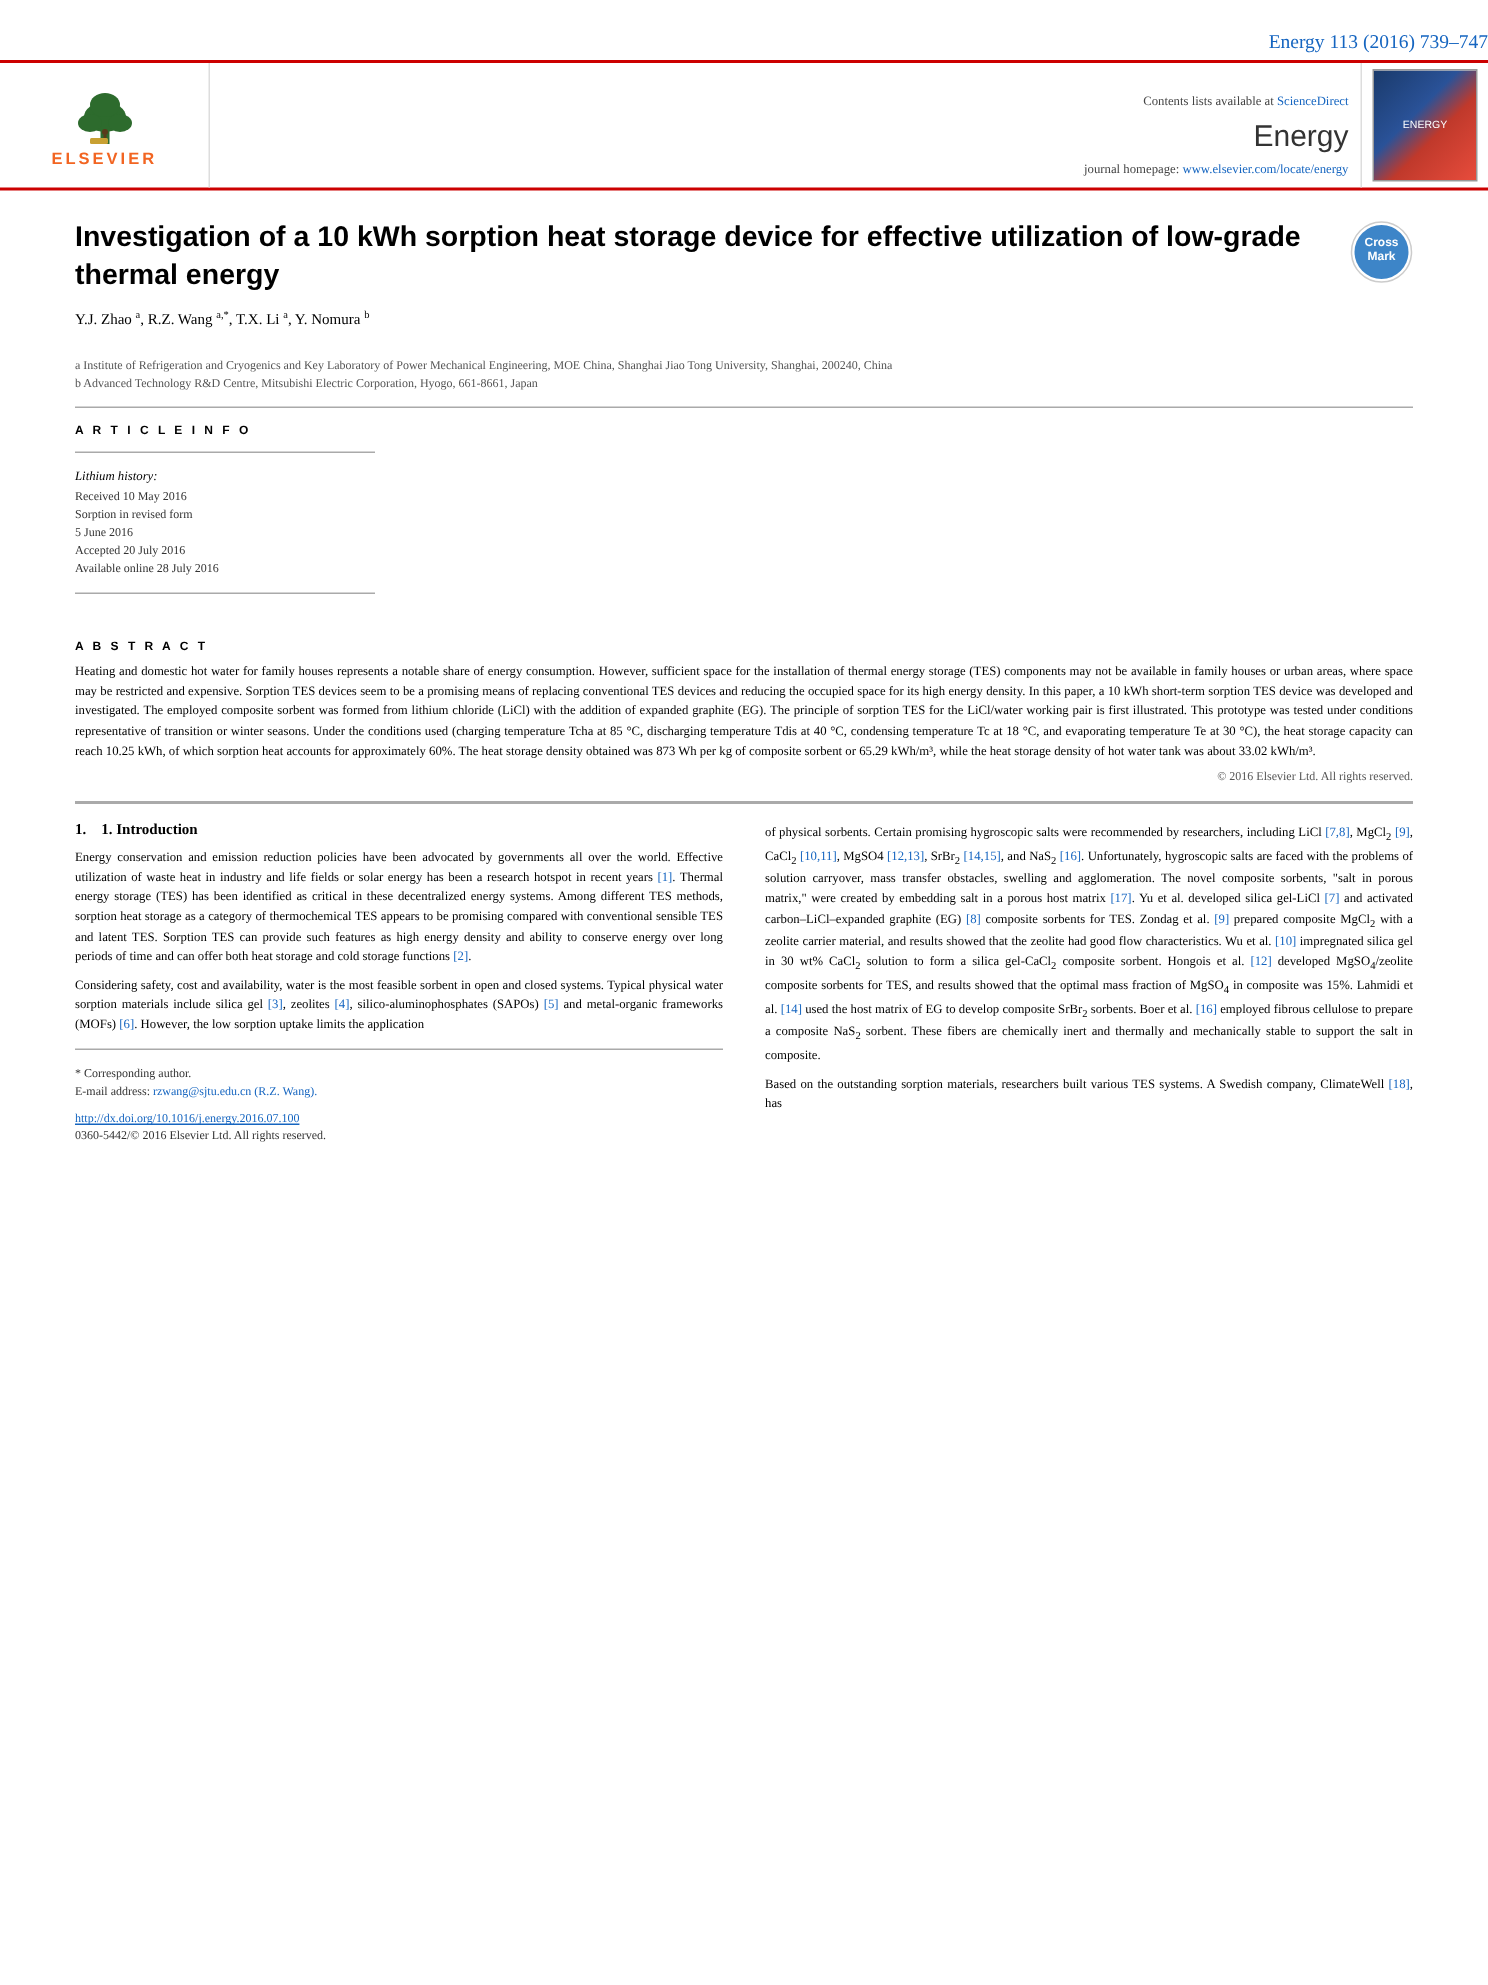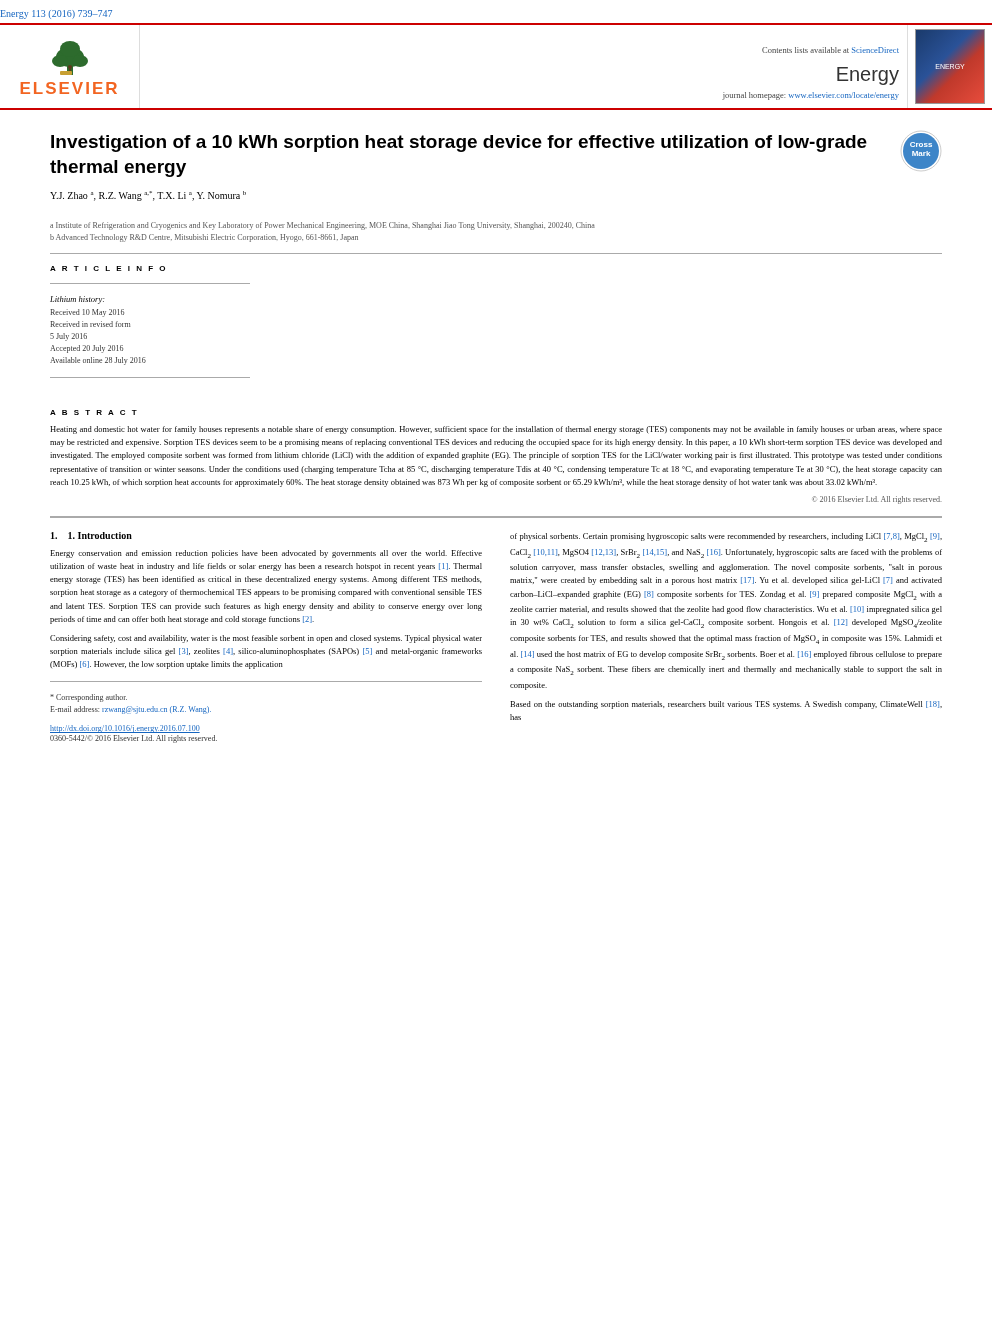--- a/index.html
+++ b/index.html
@@ -6,23 +6,23 @@
     body {
       background: #fff;
       font-family: 'Times New Roman', Times, serif;
       font-size: 10px;
       color: #000;
       width: 992px;
       min-height: 1323px;
     }
 
     .top-bar {
-      text-align: left;
-      padding: 8px 0 4px;
-      font-size: 10px;
+      text-align: right;
+      padding: 20px 0 4px;
+      font-size: 13px;
       color: #1565c0;
     }
 
     .journal-header {
       border-top: 2px solid #c00;
       border-bottom: 2px solid #c00;
       display: flex;
       align-items: stretch;
       padding: 0;
       margin: 0 0 0 0;
@@ -42,21 +42,21 @@
       flex-direction: column;
       align-items: center;
     }
 
     .elsevier-tree {
       width: 60px;
       height: 42px;
     }
 
     .elsevier-text {
-      font-size: 17px;
+      font-size: 11px;
       font-weight: bold;
       color: #f26522;
       letter-spacing: 2px;
       margin-top: 2px;
       font-family: Arial, sans-serif;
     }
 
     .journal-header-middle {
       flex: 1;
       display: flex;
@@ -391,22 +391,22 @@
   <div class="two-col-section">
 
     <div class="article-info-col">
       <div class="section-heading-small">A R T I C L E   I N F O</div>
 
       <hr class="divider-line">
 
       <div class="article-history-title italic">Lithium history:</div>
       <div class="article-history-text">
         <div>Received 10 May 2016</div>
-        <div>Received in revised form</div>
-        <div>5 July 2016</div>
+        <div>Sorption in revised form</div>
+        <div>5 June 2016</div>
         <div>Accepted 20 July 2016</div>
         <div>Available online 28 July 2016</div>
       </div>
 
       <hr class="divider-line">
 
     </div>
 
     <div class="abstract-col">
       <div class="section-heading-small">A B S T R A C T</div>

